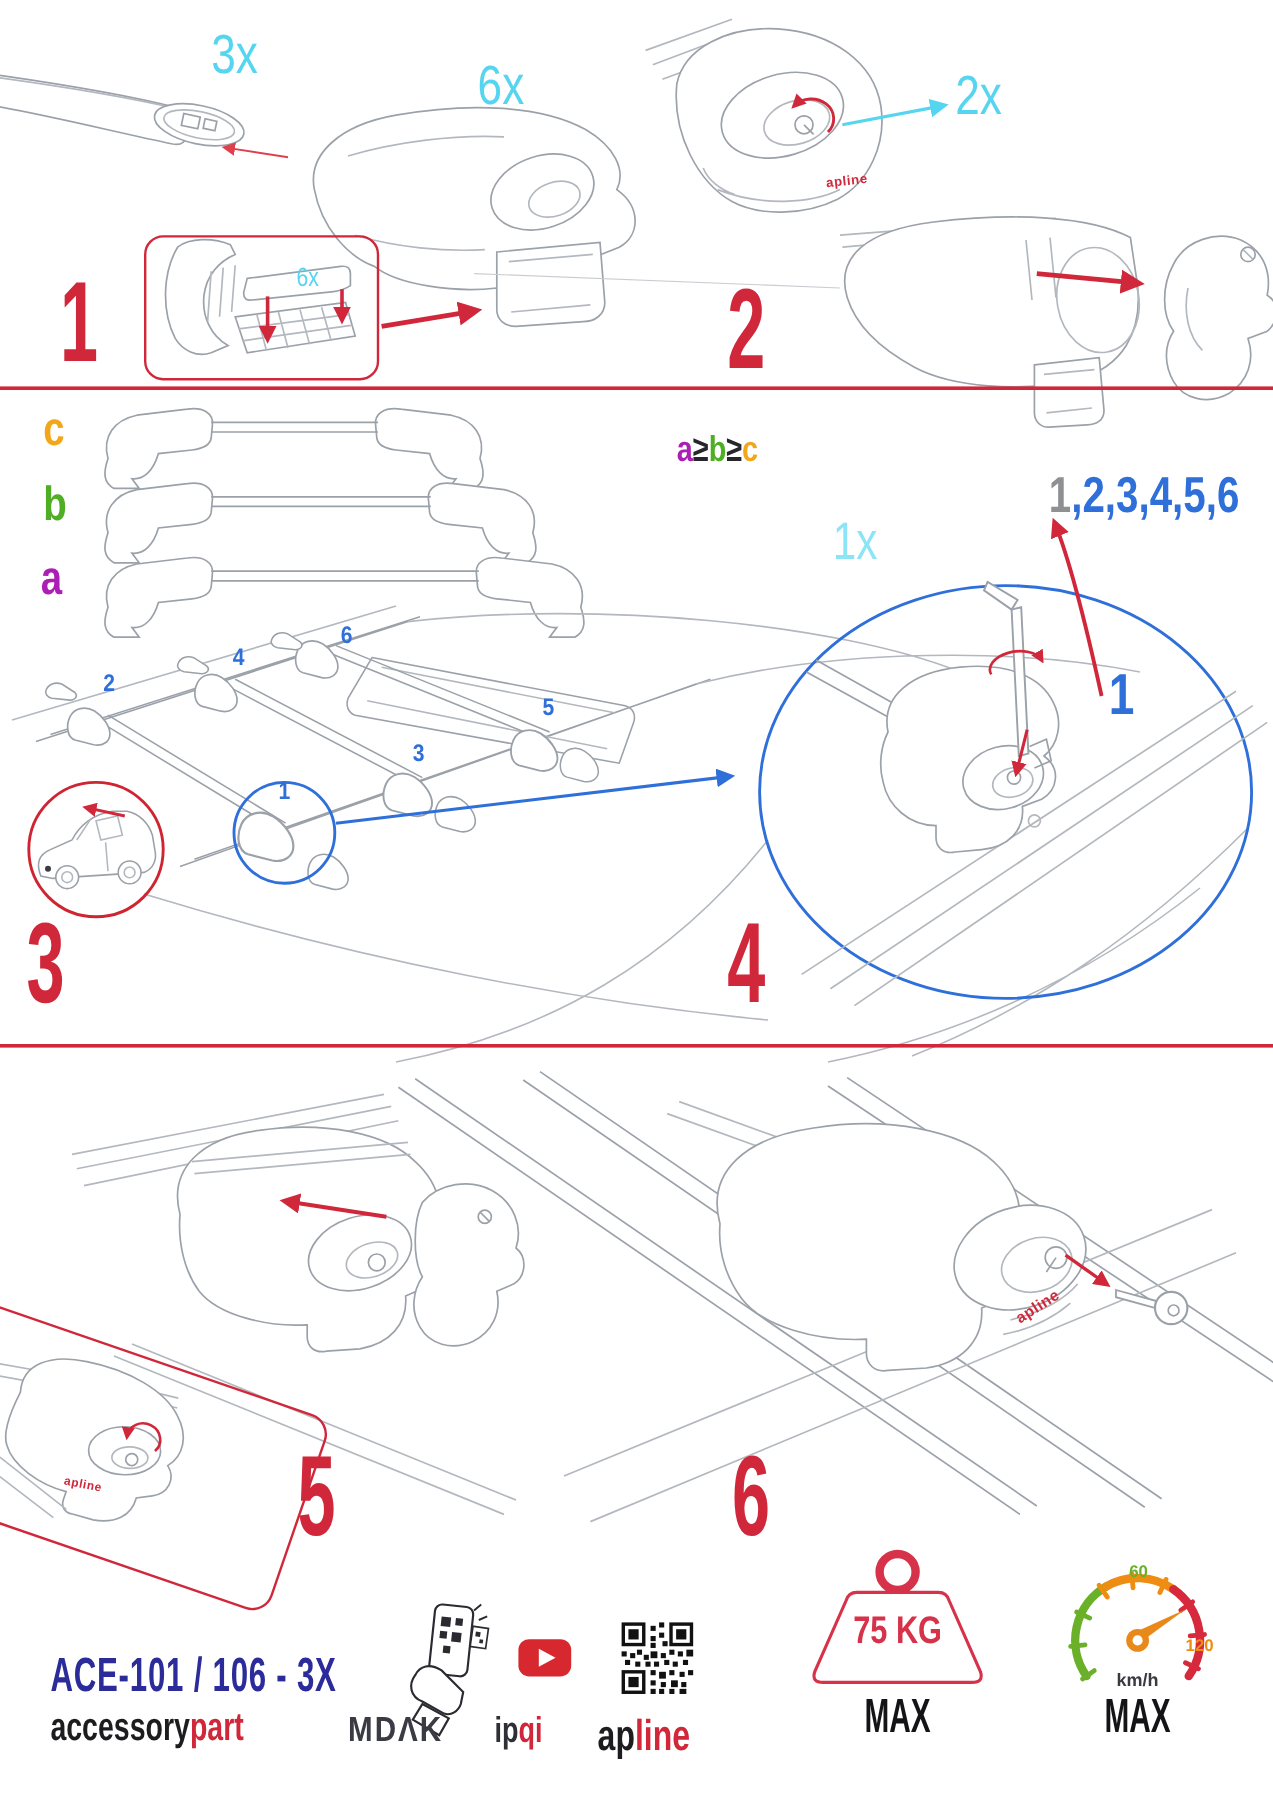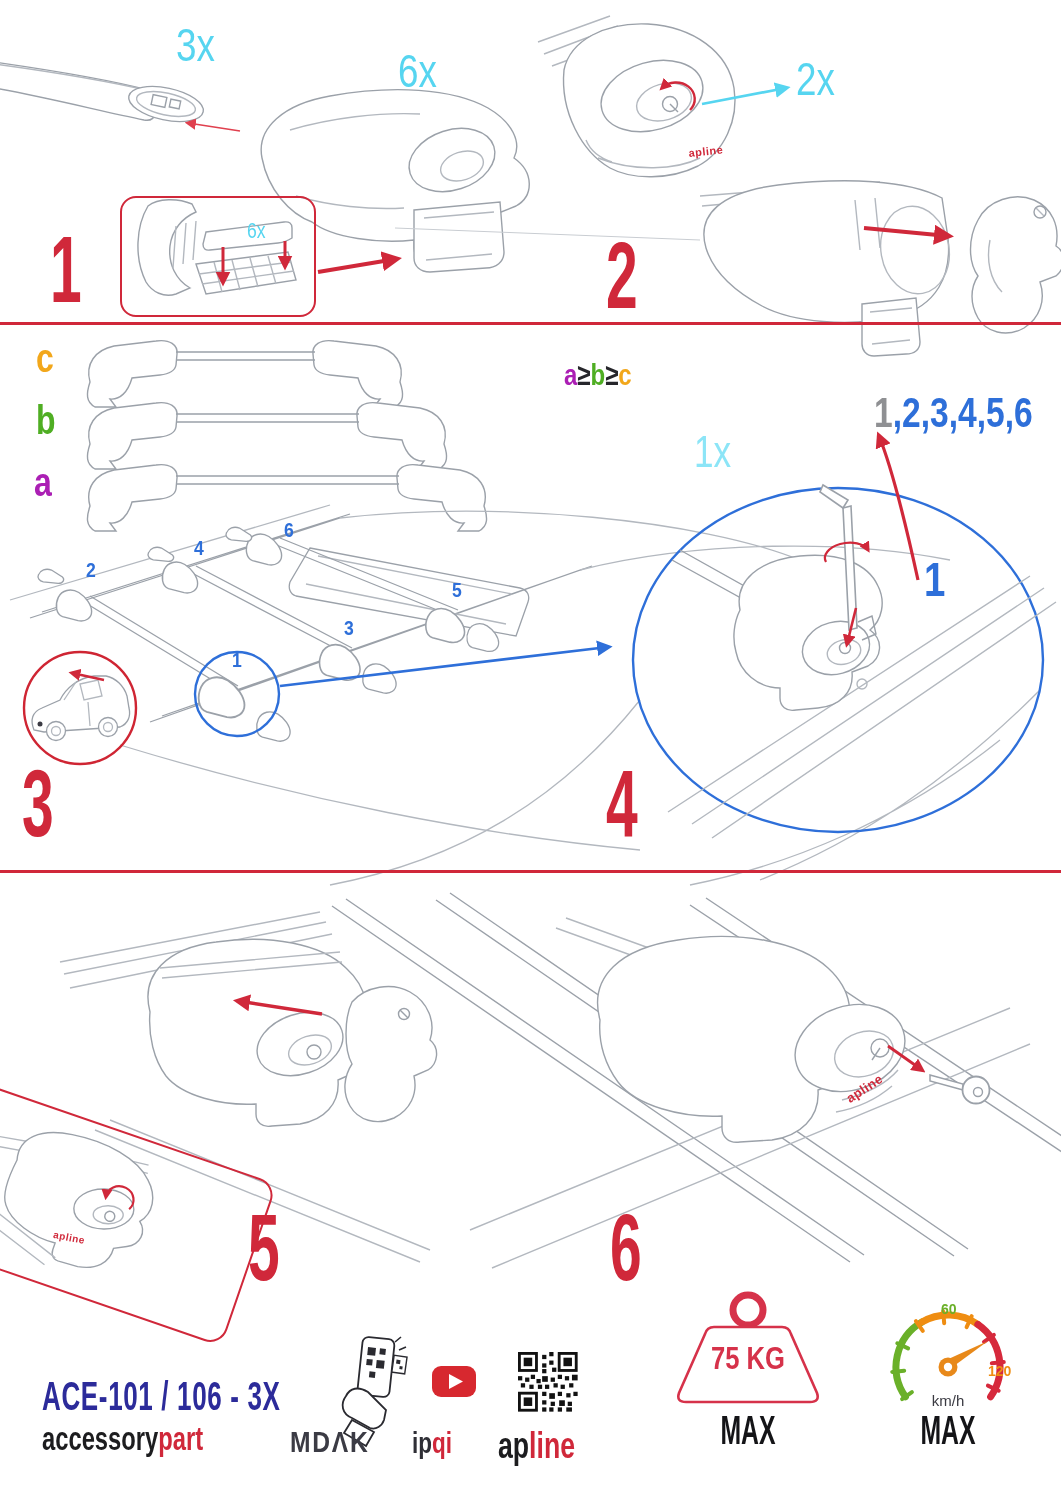--- a/index.html
+++ b/index.html
@@ -24,21 +24,21 @@
   .model{color:#2c2b9a;font-weight:700;font-size:40px;transform:scaleX(.65);letter-spacing:1px;}
   .wordmark{font-weight:700;font-size:33px;transform:scaleX(.72);}
   .ink{color:#1d1d1f;}.red{color:#d0283a;}
   .mdak{color:#3b3b44;font-weight:700;font-size:29px;transform:scaleX(.85);letter-spacing:2px;}
   .ipqi{font-weight:600;font-size:30px;transform:scaleX(.75);}
   .apline{font-weight:700;font-size:36px;transform:scaleX(.74);}
   .kgval{color:#d6324a;font-weight:700;font-size:32px;transform:scaleX(.8);transform-origin:center;}
   .maxlbl{color:#141417;font-weight:600;font-size:40px;transform:scaleX(.62);transform-origin:center;}
   .speedlow{color:#6ab029;font-weight:700;font-size:14px;margin-left:36px;}
   .speedhigh{color:#ef8d12;font-weight:700;font-size:14px;}
-  .speedunit{color:#3a3a42;font-weight:400;font-size:15px;}
+  .speedunit{color:#3a3a42;font-weight:700;font-size:15px;}
   .center{text-align:center;}
   svg{display:block;}
   .scene{position:absolute;left:0;top:0;pointer-events:none;}
 </style>
 </head>
 <body>
 
 <div class="page">
 
   <svg class="scene" width="1061" height="1500" viewBox="0 0 1061 1500">

